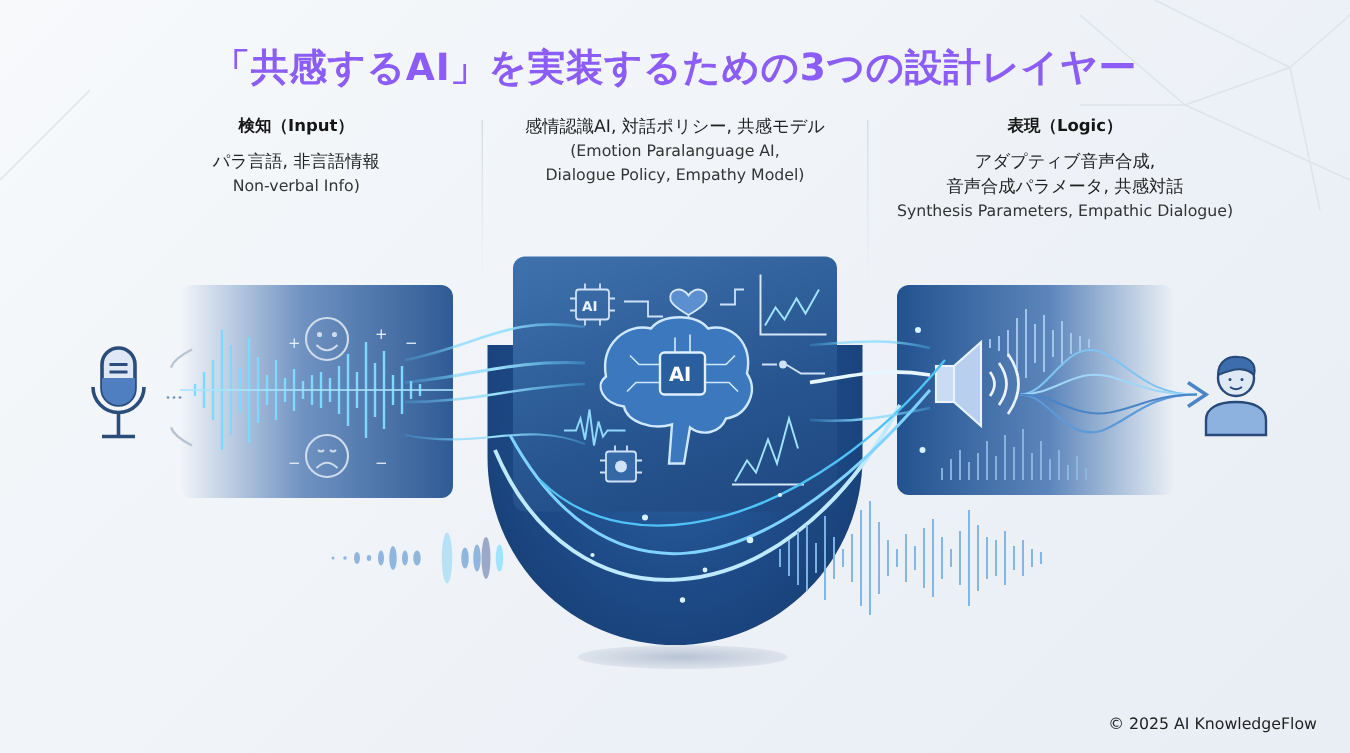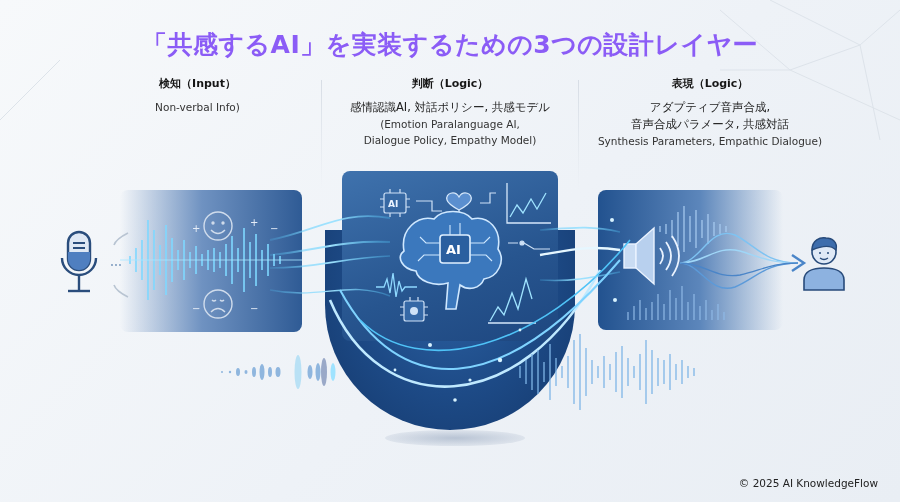--- a/index.html
+++ b/index.html
@@ -73,27 +73,27 @@
     <line x1="860" y1="45" x2="880" y2="140"></line>
     <line x1="720" y1="70" x2="790" y2="70"></line>
     <line x1="0" y1="120" x2="60" y2="60"></line>
   </g>
 </svg>
 
 <div class="title">「共感するAI」を実装するための3つの設計レイヤー</div>
 
 <div class="col col-input">
   <div class="h">検知（Input）</div>
+  <div class="jp">パラ言語, 非言語情報</div>
   <div class="en">Non-verbal Info)</div>
 </div>
 
 <div class="divider" style="left:321px"></div>
 
 <div class="col col-logic">
-  <div class="h">判断（Logic）</div>
   <div class="jp">感情認識AI, 対話ポリシー, 共感モデル</div>
   <div class="en">(Emotion Paralanguage AI,</div>
   <div class="en">Dialogue Policy, Empathy Model)</div>
 </div>
 
 <div class="divider" style="left:578px"></div>
 
 <div class="col col-output">
   <div class="h">表現（Logic）</div>
   <div class="jp">アダプティブ音声合成,</div>

